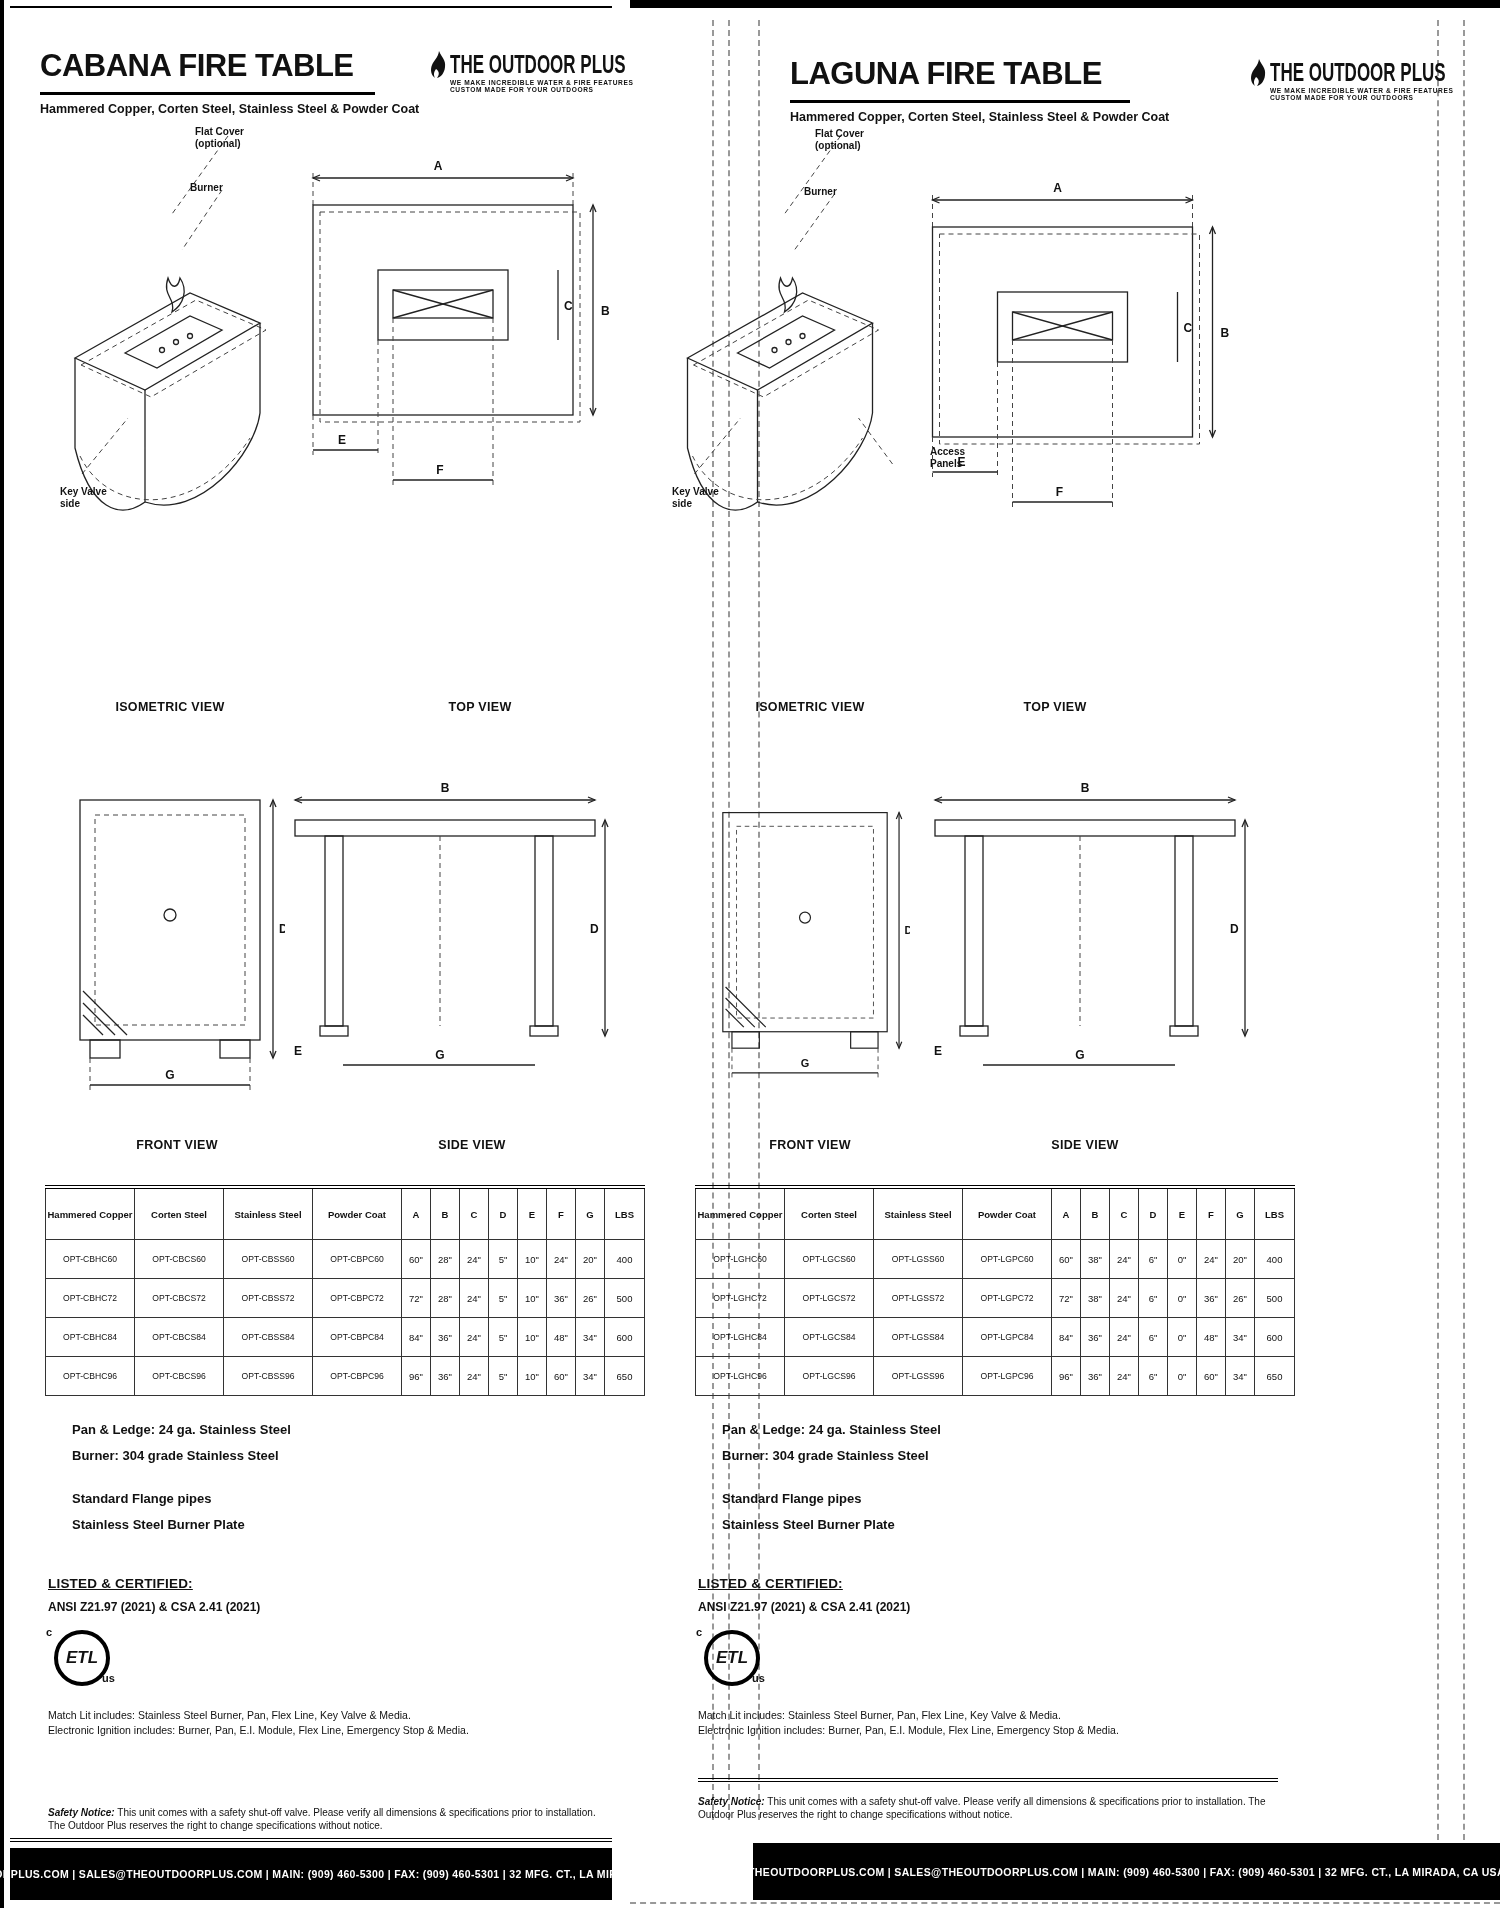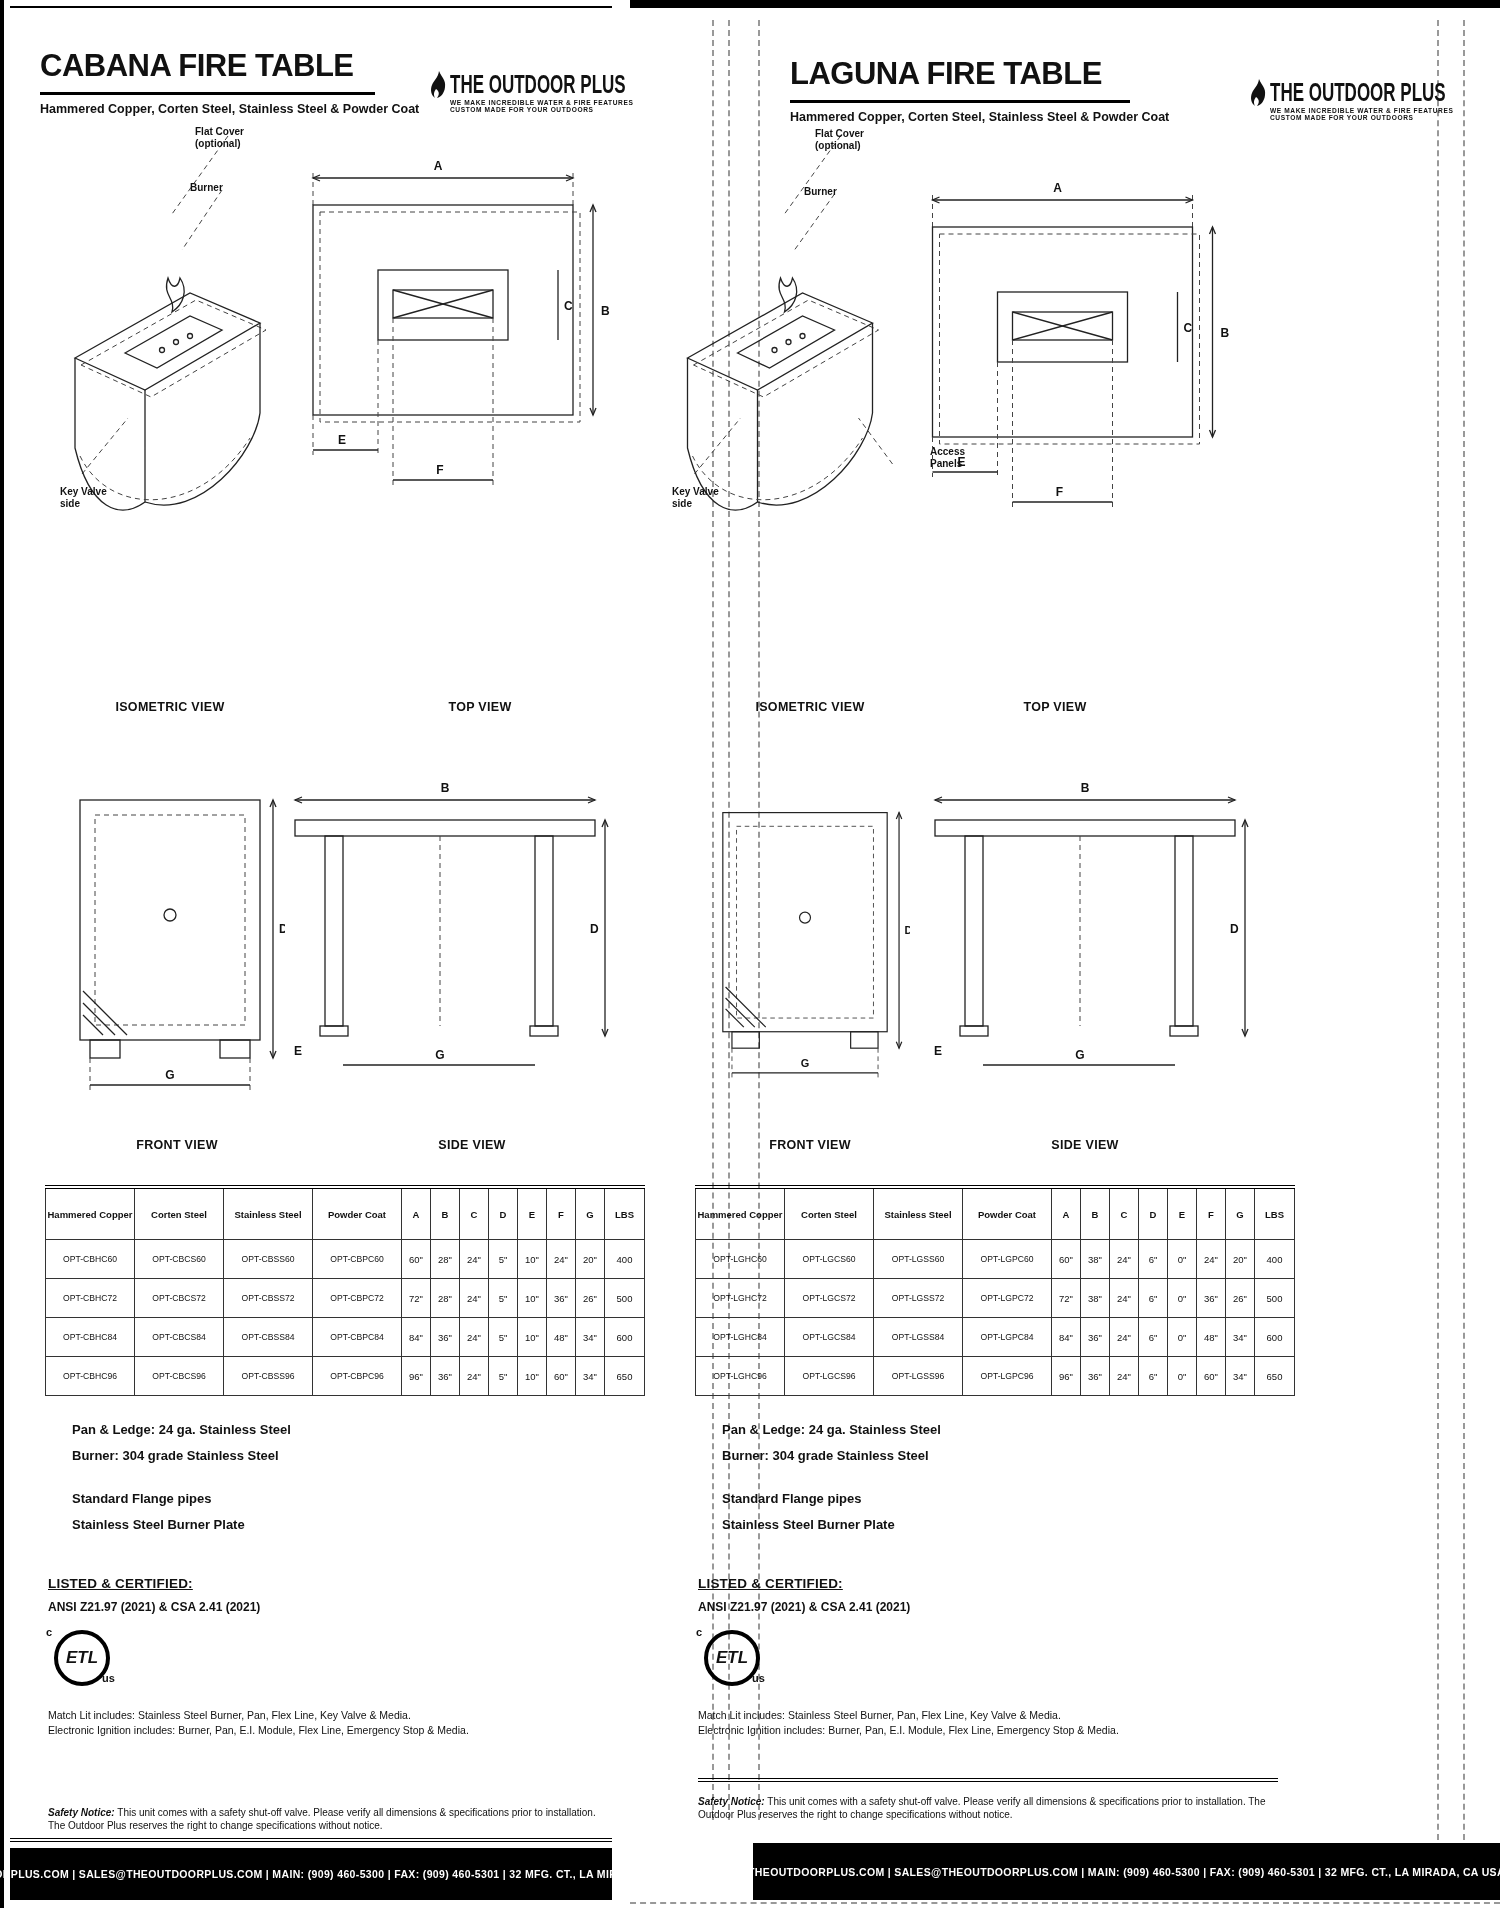--- a/index.html
+++ b/index.html
@@ -5,21 +5,21 @@
   html,body{margin:0;padding:0;background:#e8e8e8;}
   .canvas{position:relative;width:1500px;height:1908px;background:#ffffff;overflow:hidden;
           font-family:"Liberation Sans",sans-serif;color:#111;}
   .abs{position:absolute;}
   .page{position:absolute;top:0;height:1484px;}
   .edge-strip{left:0;top:0;width:4px;height:1908px;background:#000;}
   .topline{background:#000;}
   .page-title{font-size:31px;font-weight:900;letter-spacing:-.5px;white-space:nowrap;}
   .title-rule{height:3px;background:#000;}
   .page-subtitle{font-size:12.5px;font-weight:700;white-space:nowrap;}
-  .brand{white-space:nowrap;margin-top:20px;}
+  .brand{white-space:nowrap;}
   .brand .bname{font-size:17px;font-weight:900;letter-spacing:0;transform:scaleY(1.5);transform-origin:top left;}
   .brand .btag{font-size:6.6px;font-weight:700;letter-spacing:.6px;margin-top:9px;}
   .brand .btag2{font-size:6.6px;font-weight:700;letter-spacing:.6px;}
   .flame{position:absolute;left:-20px;top:0;}
   .callout{font-size:10px;font-weight:700;line-height:1.15;}
   .view-label{font-size:12.5px;font-weight:900;text-align:center;letter-spacing:.3px;}
   table.spec{border-collapse:collapse;border-top:4px double #000;table-layout:fixed;width:557px;}
   table.spec th,table.spec td{border:1px solid #333;text-align:center;padding:2px 1px;overflow:hidden;}
   table.spec th{font-size:9.5px;font-weight:700;height:46px;text-align:center;}
   table.spec td{font-size:9.5px;height:34px;}

